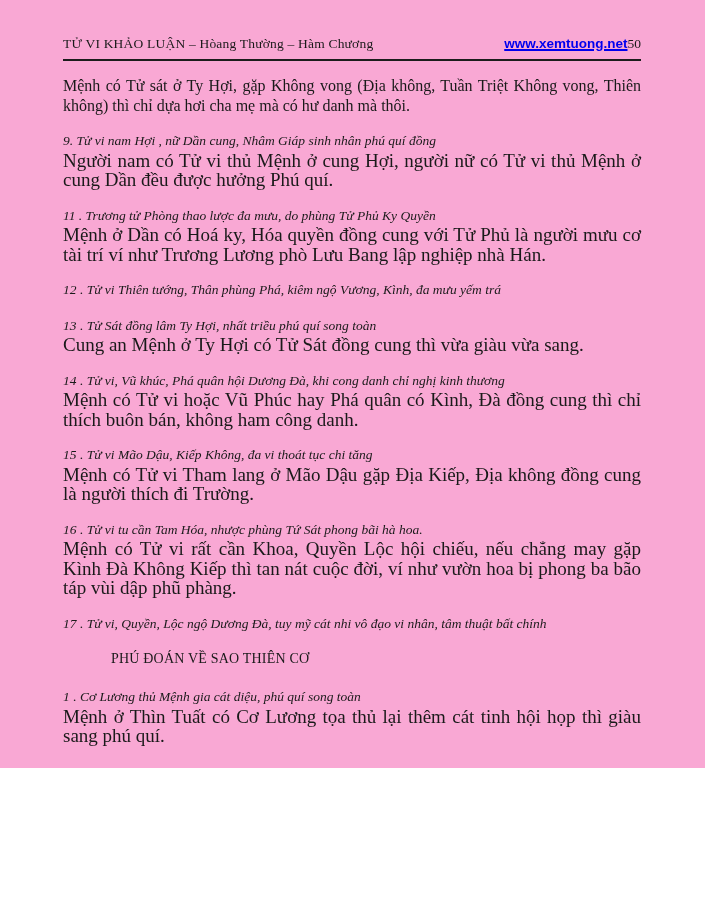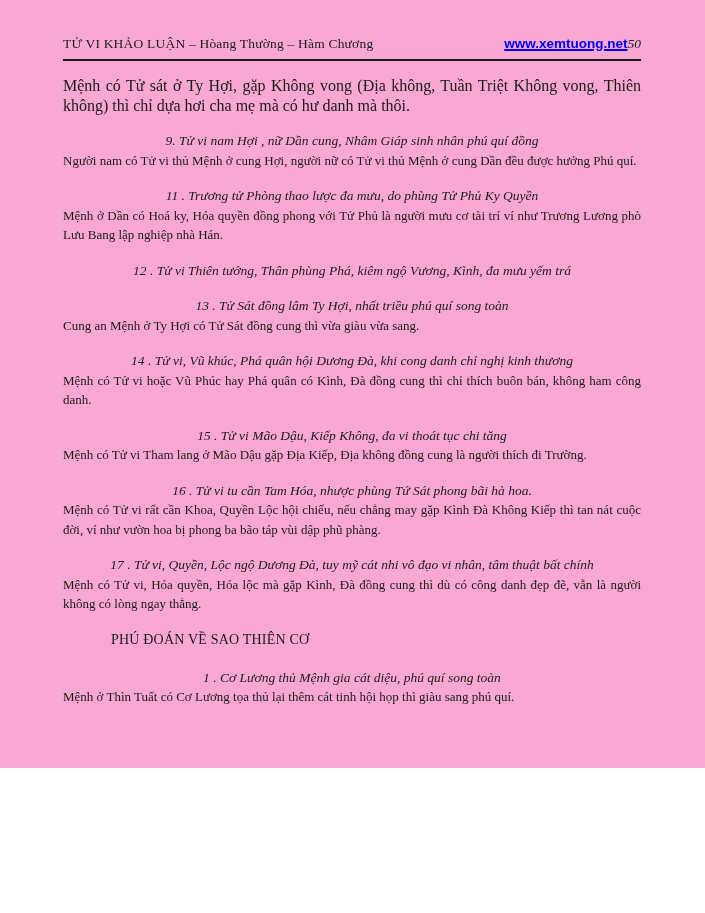--- a/index.html
+++ b/index.html
@@ -36,45 +36,43 @@
   .site-link {
     font-family: "Liberation Sans", "DejaVu Sans", sans-serif;
     font-weight: bold;
     font-size: 13.5px;
     text-decoration: underline;
     text-decoration-thickness: 2px;
     cursor: pointer;
   }
   .page-number {
     font-size: 13.5px;
-    font-style: italic;
   }
   .header-divider {
     border: none;
     border-top: 2px solid #1c1c1c;
     margin: 7px 0 15px 0;
   }
   .para {
     font-size: 16px;
     line-height: 19.5px;
     text-align: justify;
     margin: 0 0 16px 0;
   }
   .section {
     margin: 0 0 16px 0;
   }
   .section-heading {
     font-style: italic;
     font-size: 13.5px;
     line-height: 19.5px;
     margin: 0;
-    text-align: center;
   }
   .section-body {
-    font-size: 13px;
+    font-size: 19px;
     line-height: 19.5px;
     text-align: justify;
     margin: 0;
   }
   .chapter-title {
     font-weight: normal;
     font-size: 14px;
     line-height: 20px;
     margin: 4px 0 18px 0;
     padding-left: 48px;
@@ -99,21 +97,21 @@
     <p class="para">Mệnh có Tử sát ở Ty Hợi, gặp Không vong (Địa không, Tuần Triệt  Không vong, Thiên không) thì chỉ dựa hơi cha mẹ mà có hư danh mà thôi.</p>
 
     <div class="section">
       <p class="section-heading">9. Tử vi nam Hợi , nữ Dần cung, Nhâm Giáp sinh nhân phú quí đồng</p>
       <p class="section-body">Người nam có Tử vi thủ Mệnh ở cung Hợi, người nữ có Tử vi thủ Mệnh ở cung Dần đều được hưởng Phú quí.</p>
     </div>
 
 
     <div class="section">
       <p class="section-heading">11 . Trương tử Phòng thao lược đa mưu, do phùng Tử Phủ Ky Quyền</p>
-      <p class="section-body">Mệnh ở Dần có Hoá ky, Hóa quyền đồng phong với Tử Phủ là người mưu cơ tài trí ví như  Trương Lương phò Lưu Bang lập nghiệp nhà Hán.</p>
+      <p class="section-body">Mệnh ở Dần có Hoá ky, Hóa quyền đồng cung với Tử Phủ là người mưu cơ tài trí ví như  Trương Lương phò Lưu Bang lập nghiệp nhà Hán.</p>
     </div>
 
     <div class="section">
       <p class="section-heading">12 . Tử vi Thiên tướng, Thân phùng Phá, kiêm ngộ Vương, Kình, đa mưu yếm trá</p>
     </div>
 
     <div class="section">
       <p class="section-heading">13 . Tử Sát đồng lâm Ty Hợi, nhất triều phú quí song toàn</p>
       <p class="section-body">Cung an Mệnh ở Ty Hợi có Tử  Sát đồng cung thì vừa giàu vừa sang.</p>
     </div>
@@ -128,21 +126,20 @@
       <p class="section-body">Mệnh có Tử vi Tham lang ở Mão Dậu gặp Địa Kiếp, Địa không đồng cung là người thích đi Trường.</p>
     </div>
 
     <div class="section">
       <p class="section-heading">16 . Tử vi tu cần Tam Hóa, nhược phùng Tứ Sát phong bãi hà hoa.</p>
       <p class="section-body">Mệnh có Tử vi rất cần Khoa, Quyền Lộc hội chiếu, nếu chẳng may gặp Kình Đà Không Kiếp thì tan nát cuộc đời, ví như vườn hoa bị phong ba bão táp vùi dập phũ phàng.</p>
     </div>
 
     <div class="section">
       <p class="section-heading">17 . Tử vi, Quyền, Lộc ngộ Dương Đà, tuy mỹ cát nhi vô đạo vi nhân, tâm thuật bất chính</p>
-      <p class="section-body">Mệnh có Tử vi, Hóa quyền, Hóa lộc mà gặp Kình, Đà đồng cung thì dù có công danh đẹp  đẽ, vẫn là người không có lòng ngay thẳng.</p>
     </div>
 
     <p class="chapter-title">PHÚ ĐOÁN VỀ SAO THIÊN CƠ</p>
 
     <div class="section">
       <p class="section-heading">1 . Cơ Lương thủ Mệnh gia cát diệu, phú quí song toàn</p>
       <p class="section-body">Mệnh ở Thìn Tuất có Cơ Lương tọa thủ lại thêm cát tinh hội họp thì giàu sang phú quí.</p>
     </div>
 
   </div>

